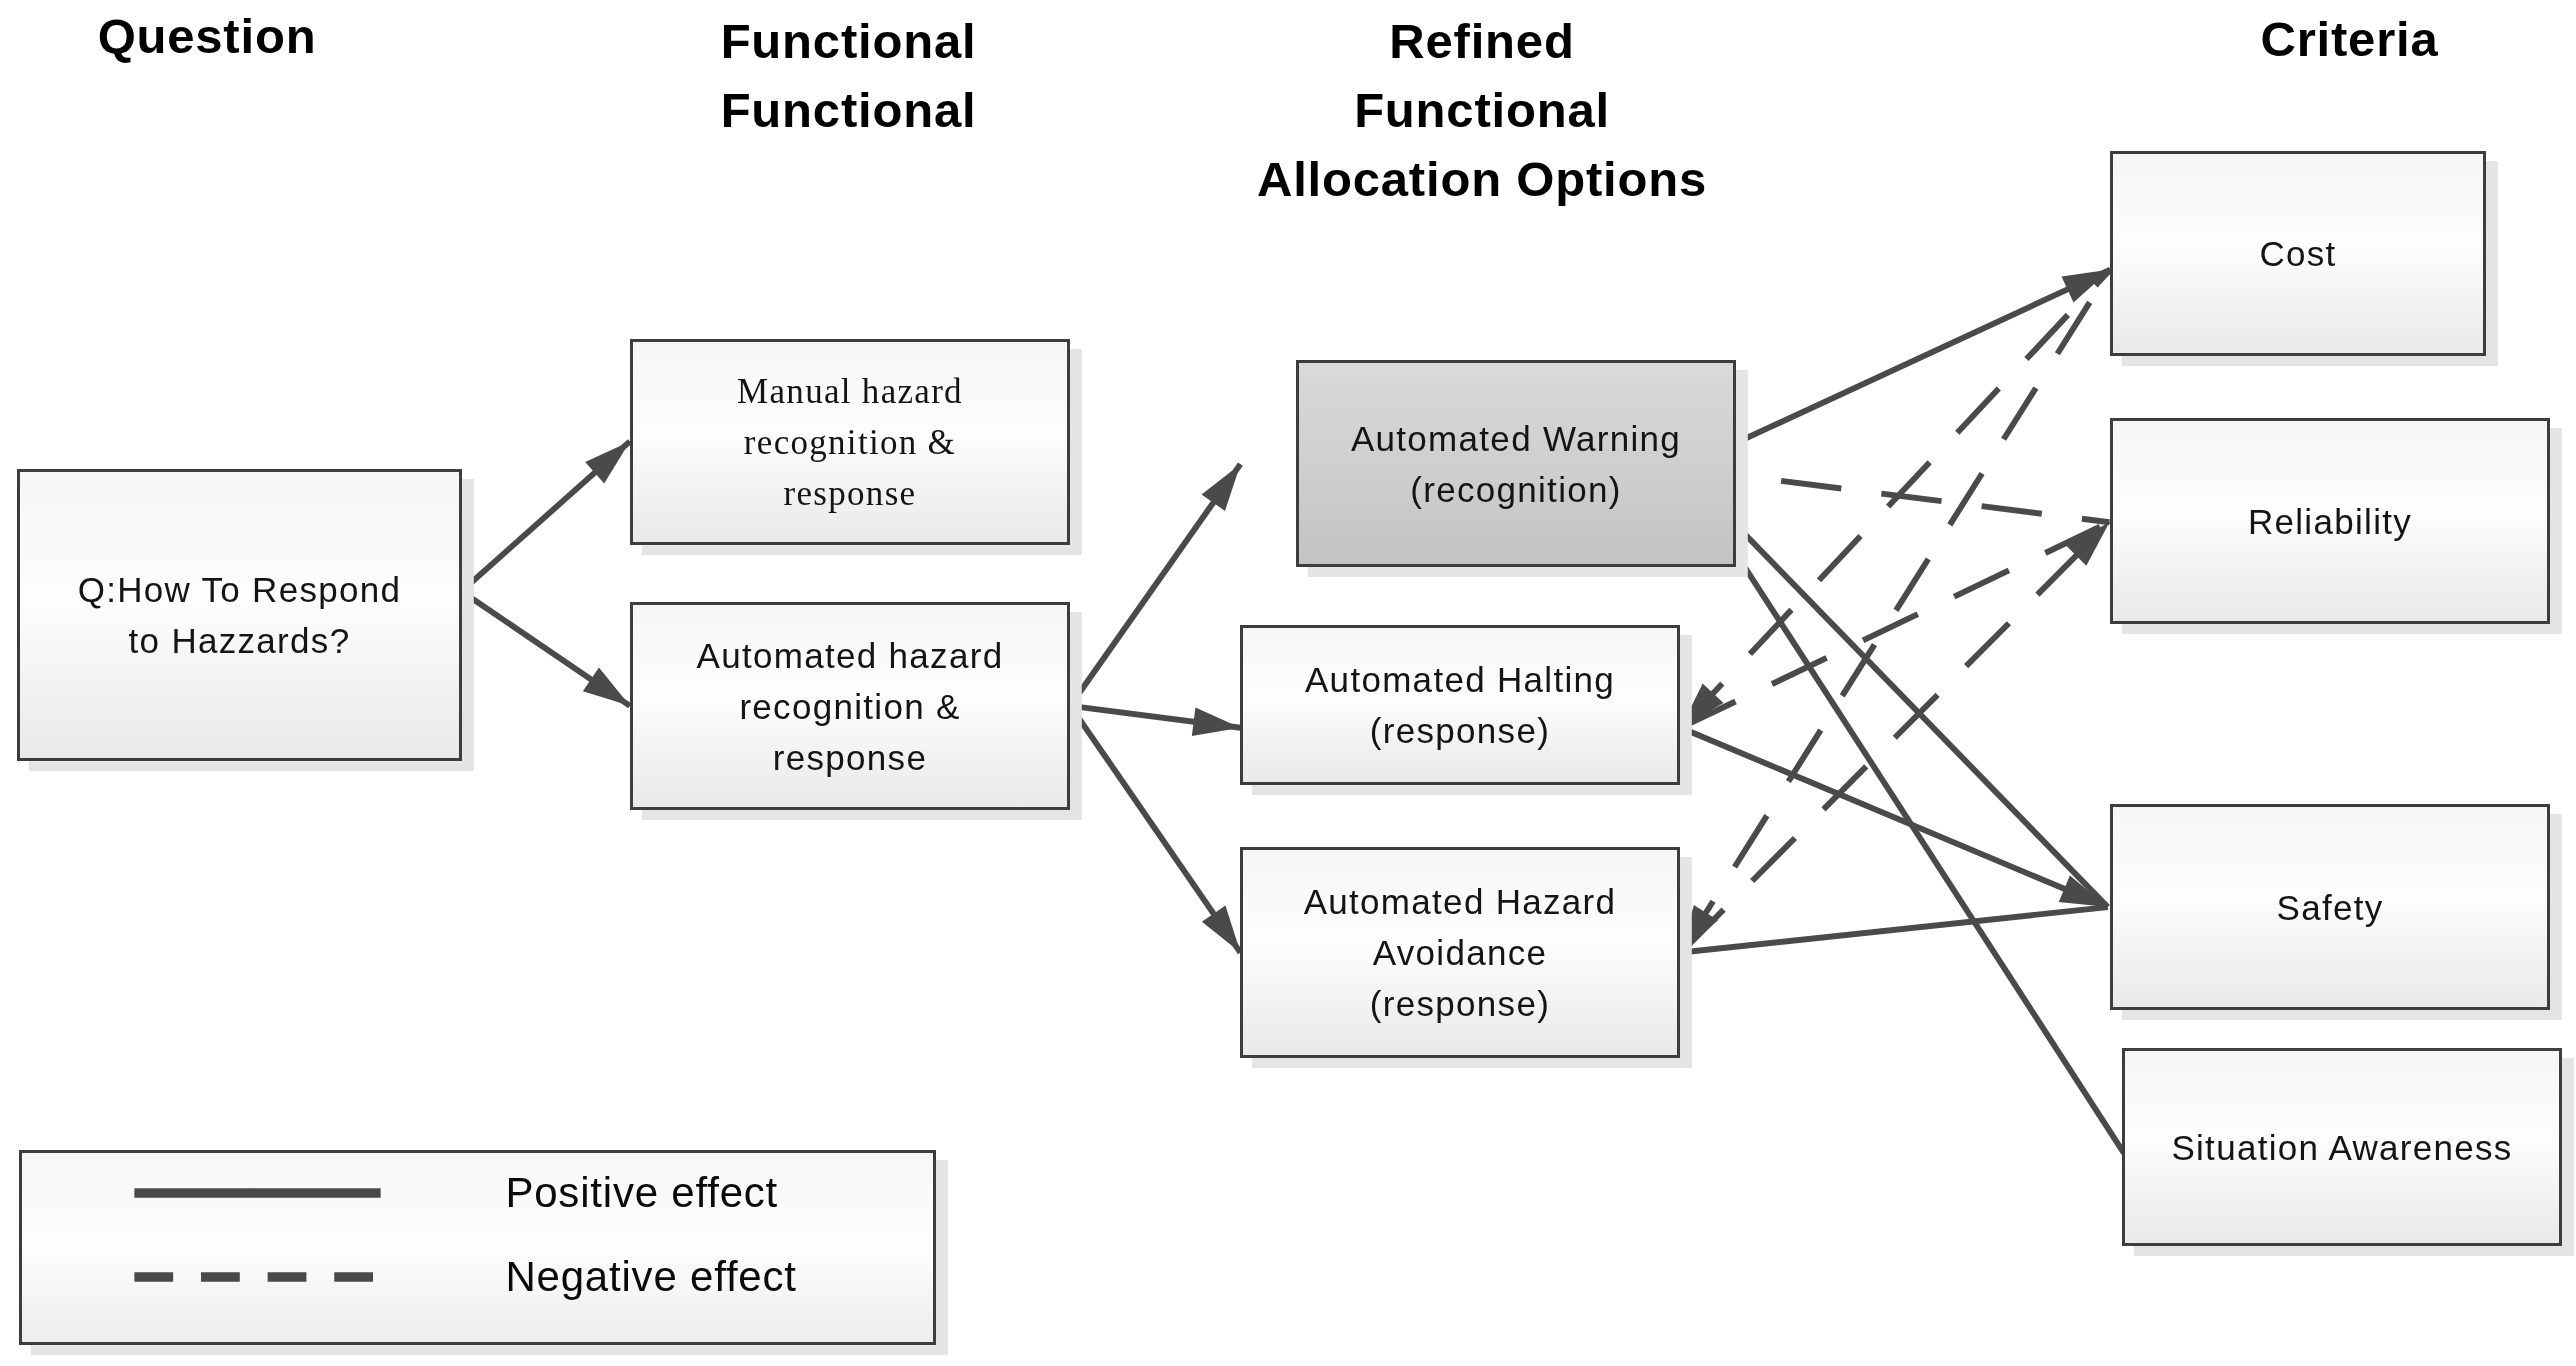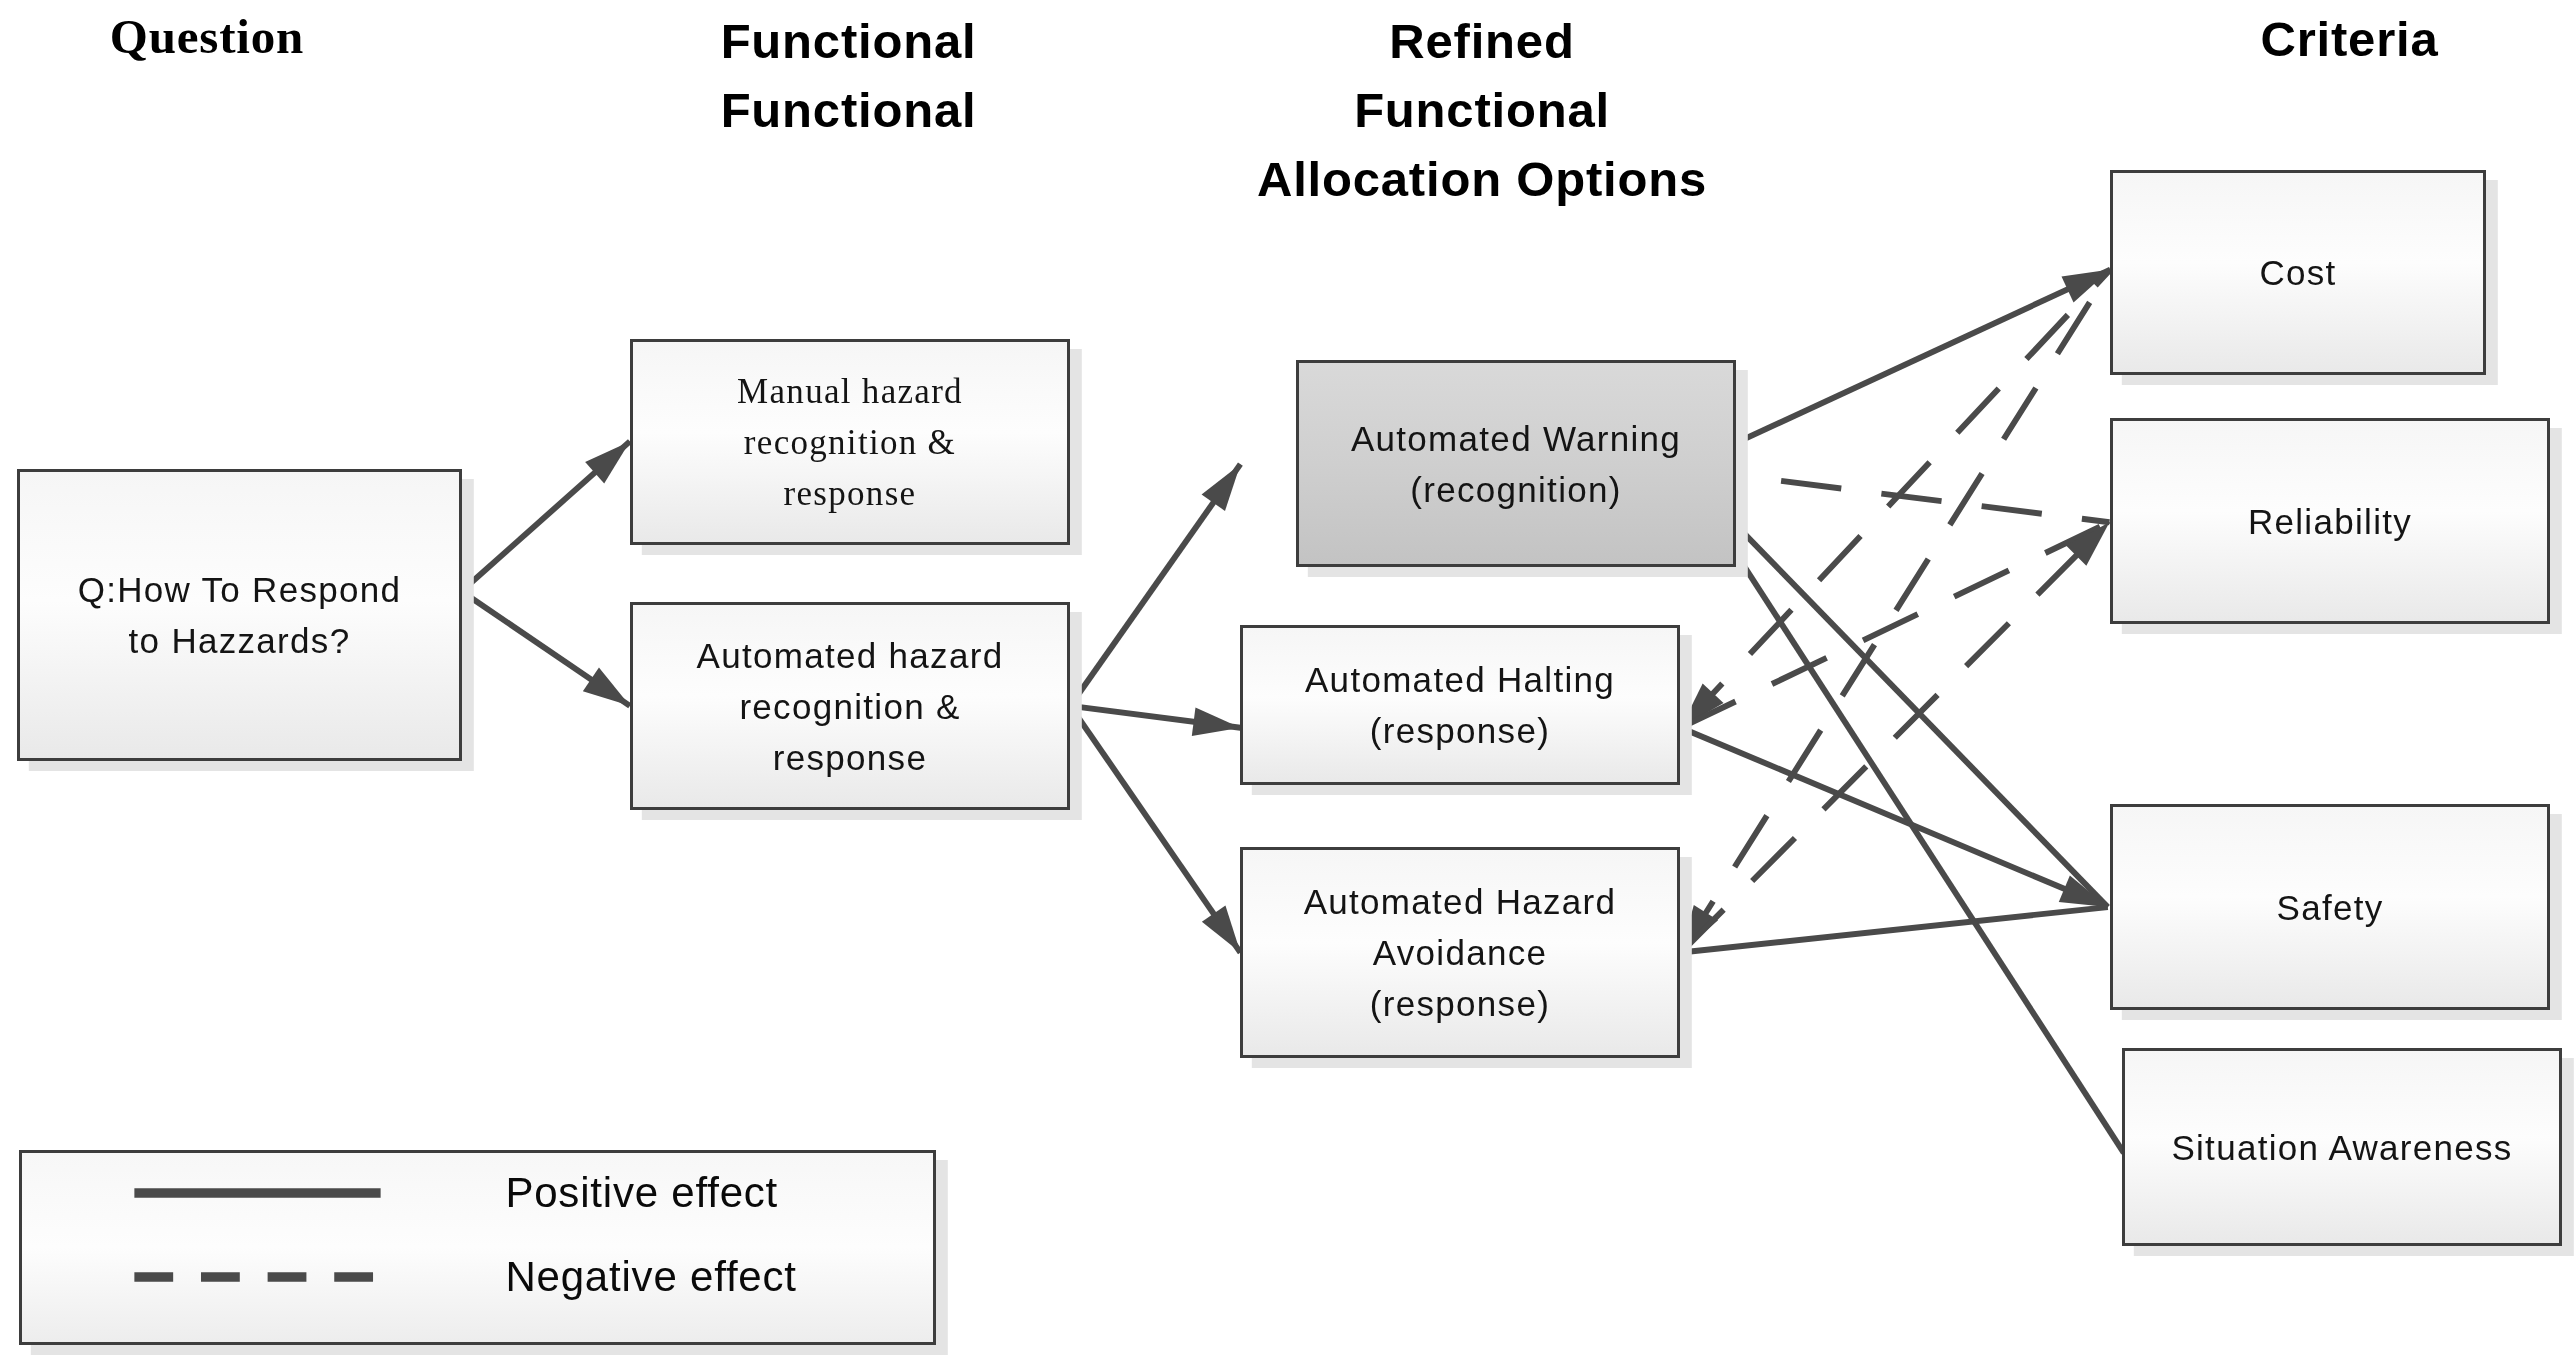--- a/index.html
+++ b/index.html
@@ -107,21 +107,21 @@
       </g>
       <g>
         <line x1="1996" y1="1131" x2="2505" y2="620" class="edge dashed"></line>
         <polygon points="2505,620 2477.524101675207,671.672768565712 2453.4353769694007,647.6783245828251" class="arrow"></polygon>
       </g>
       <g>
         <line x1="1996" y1="1131" x2="2503" y2="1077" class="edge"></line>
       </g>
     </svg>
 
-  <div class="col-header" style="left:30px;top:1.7px;width:354px;font-family:Liberation Serif, serif;">
+  <div class="col-header" style="left:30px;top:1.7px;width:354px;">
     <span>Question</span>
   </div>
   <div class="col-header" style="left:638px;top:6.7px;width:421px;">
     <span>Functional</span>
     <span>Functional</span>
   </div>
   <div class="col-header" style="left:1204px;top:6.7px;width:556px;">
     <span>Refined</span>
     <span>Functional</span>
     <span>Allocation Options</span>
@@ -150,21 +150,21 @@
   </div>
   <div class="node" style="left:1240px;top:625px;width:440px;height:160px;">
     <span class="node-label">Automated Halting
 (response)</span>
   </div>
   <div class="node" style="left:1240px;top:847px;width:440px;height:211px;">
     <span class="node-label">Automated Hazard
 Avoidance
 (response)</span>
   </div>
-  <div class="node" style="left:2110px;top:170px;width:376px;height:205px;">
+  <div class="node" style="left:2110px;top:151px;width:376px;height:205px;">
     <span class="node-label">Cost</span>
   </div>
   <div class="node" style="left:2110px;top:418px;width:440px;height:206px;">
     <span class="node-label">Reliability</span>
   </div>
   <div class="node" style="left:2110px;top:804px;width:440px;height:206px;">
     <span class="node-label">Safety</span>
   </div>
   <div class="node" style="left:2122px;top:1048px;width:440px;height:198px;">
     <span class="node-label">Situation Awareness</span>

